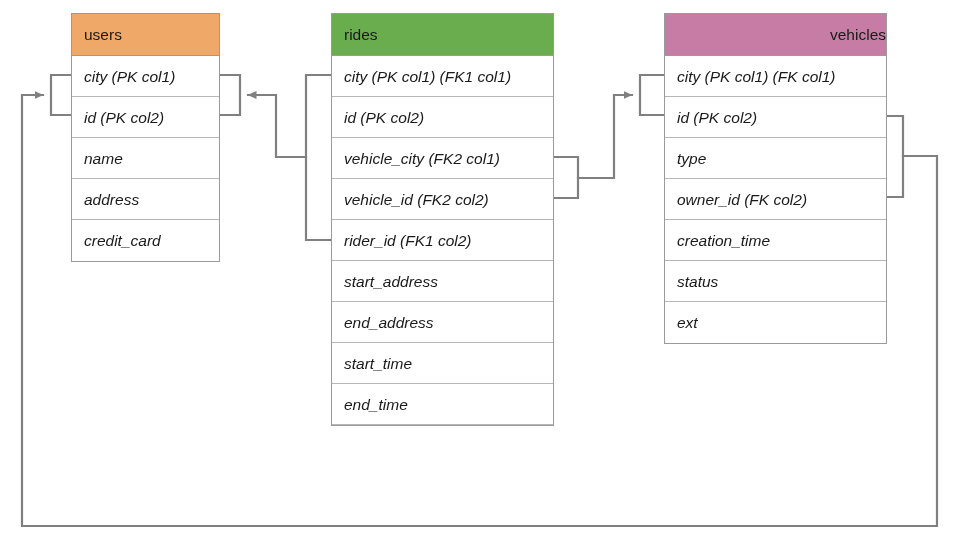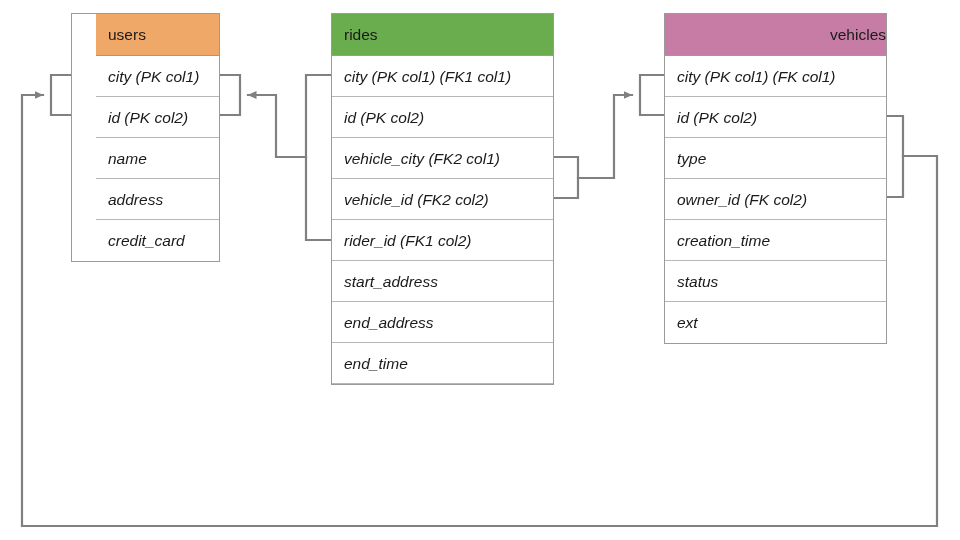--- a/index.html
+++ b/index.html
@@ -53,21 +53,21 @@
     color: #1a1a1a;
     border-bottom: 1px solid #b7b7b7;
     background: #ffffff;
     white-space: nowrap;
     overflow: hidden;
     font-style: italic;
   }
   .tbl-row.last {
     border-bottom: none;
   }
-  #tbl-users   { left: 71px;  top: 13px; width: 149px; padding-left: 24px; }
+  #tbl-users   { left: 71px;  top: 13px; width: 149px; }
   #tbl-rides   { left: 331px; top: 13px; width: 223px; }
   #tbl-vehicles{ left: 664px; top: 13px; width: 223px; }
 </style>
 </head>
 <body style="background: rgb(255, 255, 255);">
 
 <div id="canvas">
 
   <svg id="connectors" viewBox="0 0 960 540" xmlns="http://www.w3.org/2000/svg">
     <defs>
@@ -128,20 +128,21 @@
 
   <div class="table-box" id="tbl-rides">
     <div class="tbl-header" style="background: rgb(106, 173, 78);">rides</div>
     <div class="tbl-row">city (PK col1) (FK1 col1)</div>
     <div class="tbl-row">id (PK col2)</div>
     <div class="tbl-row">vehicle_city (FK2 col1)</div>
     <div class="tbl-row">vehicle_id (FK2 col2)</div>
     <div class="tbl-row">rider_id (FK1 col2)</div>
     <div class="tbl-row">start_address</div>
     <div class="tbl-row">end_address</div>
+    <div class="tbl-row">start_time</div>
     <div class="tbl-row">end_time</div>
   </div>
 
   <div class="table-box" id="tbl-vehicles">
     <div class="tbl-header" style="background: rgb(199, 124, 165); text-align: right;">vehicles</div>
     <div class="tbl-row">city (PK col1) (FK col1)</div>
     <div class="tbl-row">id (PK col2)</div>
     <div class="tbl-row">type</div>
     <div class="tbl-row">owner_id (FK col2)</div>
     <div class="tbl-row">creation_time</div>

